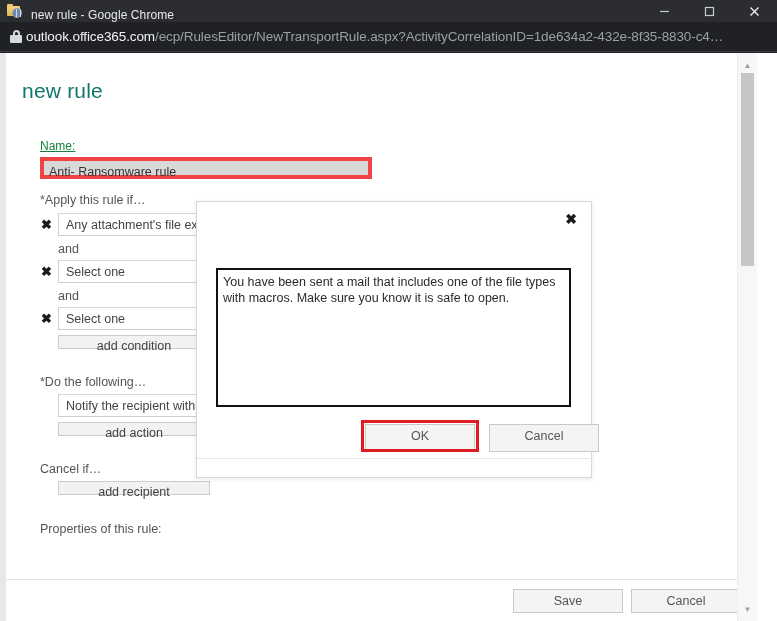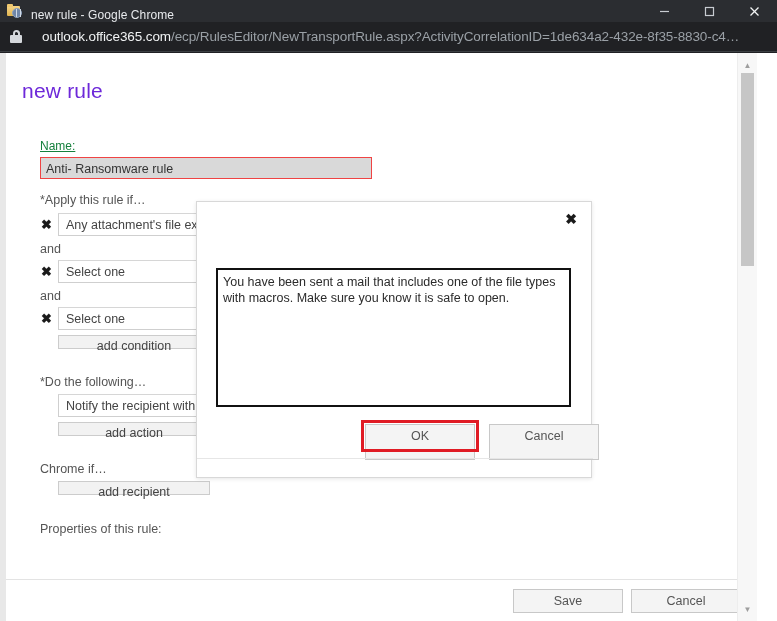--- a/index.html
+++ b/index.html
@@ -115,21 +115,21 @@
   }
   .lock-icon .shackle {
     position: absolute;
     left: 2.5px; top: 0;
     width: 7px; height: 7px;
     border: 2px solid #d5d8dc;
     border-bottom: none;
     border-radius: 4px 4px 0 0;
   }
   .url {
-    margin-left: 20px;
+    margin-left: 4px;
     font-size: 13.5px;
     white-space: nowrap;
     overflow: hidden;
     letter-spacing: -0.1px;
   }
   .url .host { color: #f1f3f4; }
   .url .path { color: #9aa0a6; }
 
   
   .viewport {
@@ -145,41 +145,41 @@
     left: 0; top: 0;
     width: 751px;
     height: 568px;
     background: #ffffff;
   }
 
   .page-title {
     position: absolute;
     left: 16px; top: 26px;
     font-size: 21px;
-    color: #6d28d9;
+    color: #0f766e;
     font-weight: 400;
     letter-spacing: 0.2px;
   }
 
   .form {
     position: absolute;
     left: 34px; top: 86px;
     width: 700px;
   }
   .field-label {
     font-size: 12px;
     color: #15803d;
     margin-bottom: 4px;
     text-decoration: underline;
   }
   .text-input {
     width: 332px;
     height: 22px;
     background: #d9d9d9;
-    border: 1px solid #ef4444;
+    border: 4px solid #ef4444;
     font-size: 12.5px;
     color: #333333;
     padding: 2px 5px;
     line-height: 18px;
     display: block;
   }
   .section-label {
     font-size: 12.5px;
     color: #555555;
     margin-top: 14px;
@@ -217,20 +217,21 @@
   .cond-link {
     margin-left: 6px;
     font-size: 12.5px;
     color: #1f6fb4;
     text-decoration: underline;
     white-space: nowrap;
   }
   .and-text {
     font-size: 12.5px;
     color: #555555;
+    margin-left: 18px;
     height: 20px;
     line-height: 20px;
   }
   .btn-grey {
     width: 152px;
     height: 14px;
     background: #f2f2f2;
     border: 1px solid #cccccc;
     font-size: 12.5px;
     color: #444444;
@@ -350,21 +351,21 @@
   .dialog-btns {
     position: absolute;
     left: 0; top: 222px;
     width: 396px;
     height: 34px;
   }
   .dlg-btn {
     position: absolute;
     top: 0;
     width: 110px;
-    height: 36px;
+    height: 28px;
     background: #f4f4f4;
     border: 1px solid #c8c8c8;
     font-size: 12.5px;
     color: #555555;
     text-align: center;
     line-height: 22px;
     cursor: default;
   }
   .dlg-btn.ok {
     left: 168px;
@@ -457,21 +458,21 @@
           <span class="x-icon">✖</span>
           <div class="sel-box">Select one</div>
         </div>
 
         <div class="btn-grey">add condition</div>
 
         <div class="section-label" style="margin-top:26px">*Do the following…</div>
         <div class="sel-box" style="margin-left:18px">Notify the recipient with a m</div>
         <div class="btn-grey">add action</div>
 
-        <div class="section-label" style="margin-top:26px">Chrome if…</div>
+        <div class="section-label" style="margin-top:26px">Cancel if…</div>
         <div class="btn-grey" style="margin-top:2px">add recipient</div>
 
         <div class="section-label" style="margin-top:27px">Properties of this rule:</div>
       </div>
 
       <div class="footer">
         <div class="footer-btn save">Save</div>
         <div class="footer-btn cancel">Cancel</div>
       </div>
 

